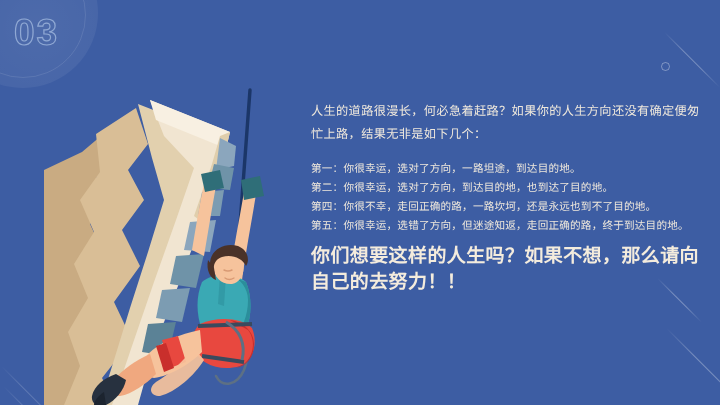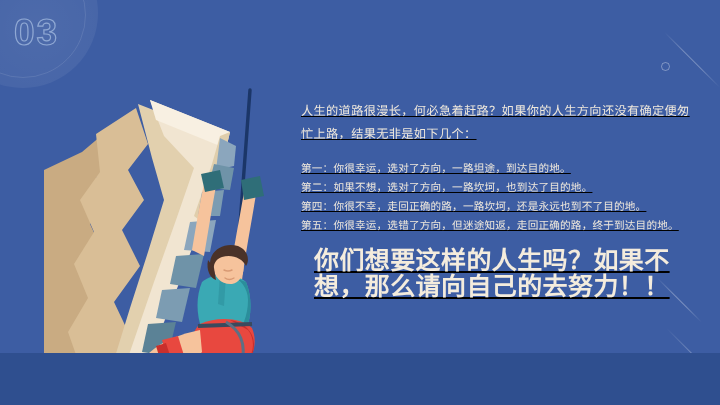--- a/index.html
+++ b/index.html
@@ -3,21 +3,21 @@
 <meta charset="utf-8">
 <style>
   html, body {
     margin: 0;
     padding: 0;
     background: #2f4f8f;
   }
   #slide {
     position: relative;
     width: 720px;
-    height: 353px;
+    height: 405px;
     overflow: hidden;
     background: #3d5da3;
     font-family: "Liberation Sans", "DejaVu Sans", sans-serif;
     -webkit-font-smoothing: antialiased;
   }
 
   
   .deco { position: absolute; pointer-events: none; }
 
   #corner-glow {
@@ -88,23 +88,22 @@
   #illustration {
     position: absolute;
     left: 44px; top: 74px;
     width: 260px; height: 331px;
   }
   #illustration svg { display: block; width: 100%; height: 100%; }
 
   
   #content {
     position: absolute;
-    left: 301px; top: 100px;
+    left: 311px; top: 100px;
     width: 396px;
-    text-decoration: underline;
   }
   #intro {
     color: #efe8dc;
     font-size: 12.2px;
     line-height: 23px;
     letter-spacing: .35px;
     margin: 0 0 13px 0;
   }
   #reason-list {
     list-style: none;
@@ -113,25 +112,25 @@
   }
   #reason-list li {
     color: #efe8dc;
     font-size: 10.6px;
     line-height: 18px;
     letter-spacing: .2px;
     margin: 0 0 1px 0;
   }
   #conclusion {
     color: #f4ecdd;
-    font-size: 25px;
+    font-size: 19px;
     font-weight: 700;
     line-height: 26px;
     letter-spacing: .4px;
-    margin: 13px;
+    margin: 0;
   }
 </style>
 </head>
 <body>
 
 <div id="slide">
 
   <div class="deco" id="corner-glow"></div>
   <div class="deco" id="corner-arc"></div>
   <div class="deco hairline" id="tr-line"></div>
@@ -242,21 +241,21 @@
                C 72 326 80 316 82 306 Z" fill="#27313f"></path>
       <path d="M60 318 C 54 322 50 327 50 331 L62 331 Z" fill="#1c242f"></path>
     </svg>
   </div>
 
   <div id="content">
     <p id="intro">人生的道路很漫长，何必急着赶路？如果你的人生方向还没有确定便匆忙上路，结果无非是如下几个：</p>
 
     <ul id="reason-list">
       <li>第一：你很幸运，选对了方向，一路坦途，到达目的地。</li>
-      <li>第二：如果不想，选对了方向，一路坎坷，也到达了目的地。</li>
+      <li>第二：你很幸运，选对了方向，到达目的地，也到达了目的地。</li>
       <li>第四：你很不幸，走回正确的路，一路坎坷，还是永远也到不了目的地。</li>
       <li>第五：你很幸运，选错了方向，但迷途知返，走回正确的路，终于到达目的地。</li>
     </ul>
 
     <p id="conclusion">你们想要这样的人生吗？如果不想，那么请向自己的去努力！！</p>
   </div>
 
 </div>
 
 </body></html>

